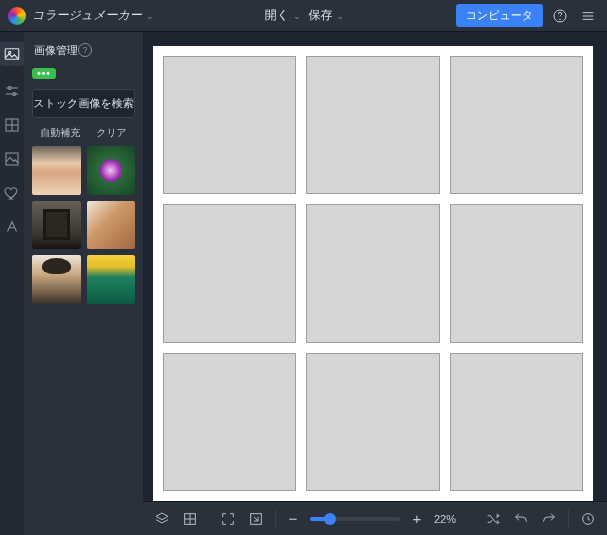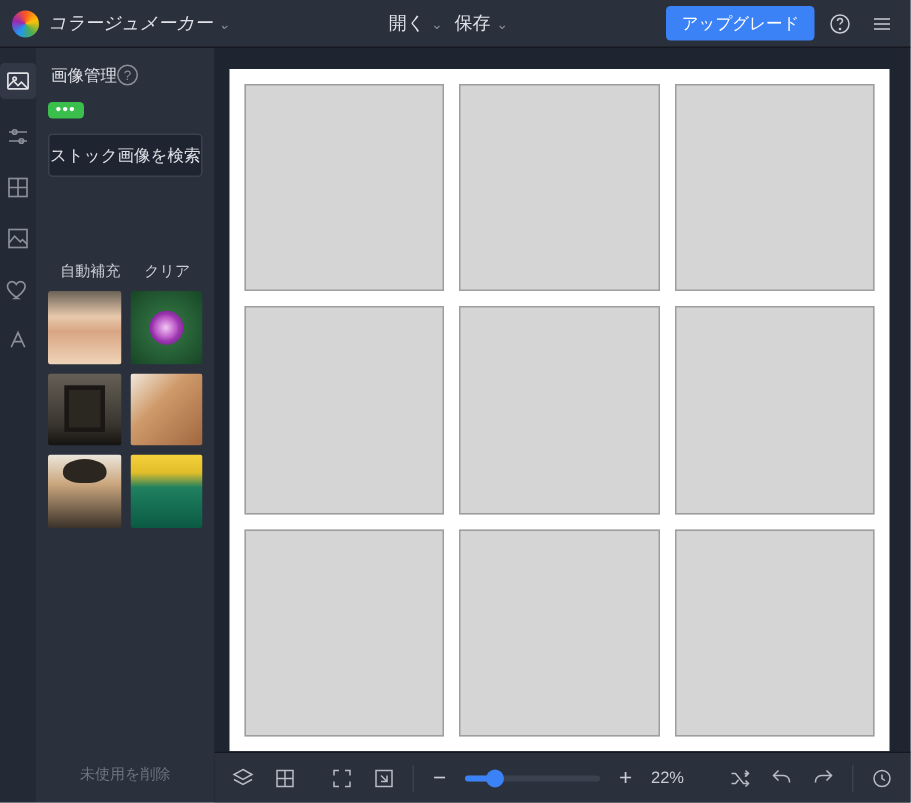--- a/index.html
+++ b/index.html
@@ -28,21 +28,21 @@
   
   
   .panel { width:152px; background:#2a303c; display:flex; flex-direction:column; }
   .panel-head { height:28px; display:flex; align-items:center; padding:0 10px; font-size:11px; color:#e0e2e8; justify-content:flex-start; margin-top:4px;}
   .panel-head .q { width:14px; height:14px; border-radius:50%; border:1.5px solid #8a8f98; font-size:9px; display:flex; align-items:center; justify-content:center; color:#8a8f98; cursor:pointer;}
   .btn-row { display:flex; gap:4px; padding:4px 8px; }
   .btn-green { flex:1; background:#3bbf4c; color:#fff; text-align:center; padding:6px 0; border-radius:3px; font-size:11px; cursor:pointer; font-weight:600; }
   .btn-more { width:24px; background:#3bbf4c; border-radius:3px; display:flex; align-items:center; justify-content:center; cursor:pointer; color:#fff; font-weight:700; letter-spacing:1px; font-size:10px;}
   .btn-dark { margin:6px 8px 4px 8px; background:#1e2430; border:1px solid #3a414f; color:#e0e2e8; text-align:center; padding:6px 0; border-radius:3px; font-size:11px; cursor:pointer; }
   .sub-row { display:flex; gap:16px; padding:4px 0 6px 0; justify-content:center; font-size:10px; color:#c8ccd4; }
-  .sub-row span { cursor:pointer;margin-top:48px; }
+  .sub-row span { cursor:pointer; }
   
   .thumb-grid { display:grid; grid-template-columns:1fr 1fr; gap:6px; padding:0 8px; }
   .thumb { width:100%; padding-top:100%; position:relative; border-radius:2px; overflow:hidden; cursor:pointer; }
   .thumb-inner { position:absolute; inset:0; }
   .t1 { background: linear-gradient(180deg,#6b6257 0%,#e8c9ab 35%,#d8a583 55%,#efd4b8 100%); }
   .t2 { background: radial-gradient(circle at 50% 50%, #d48adb 0%, #8b2aa3 32%, #2c6a3b 34%, #174526 100%); }
   .t3 { background: linear-gradient(180deg,#655f56 0%,#3a362f 70%,#151311 100%); }
   .t4 { background: linear-gradient(135deg,#f2e8dc 0%, #cf9a6a 40%, #a06740 100%); }
   .t5 { background: linear-gradient(180deg,#ece6db 0%,#caa77e 40%,#3b322a 100%); }
   .t6 { background: linear-gradient(180deg,#f5d23b 0%, #e0bd2a 25%, #1f805f 45%, #0b5a43 100%); }
@@ -84,21 +84,21 @@
   <div class="header-spacer">
     <div class="header-btn">
       <span>開く</span>
       <span class="chev">⌄</span>
     </div>
     <div class="header-btn">
       <span>保存</span>
       <span class="chev">⌄</span>
     </div>
   </div>
-  <div class="upgrade">アップグレード</div>
+  <div class="upgrade">コンピュータ</div>
   <div class="hicon">
     <svg viewBox="0 0 24 24">
         <circle cx="12" cy="12" r="9"></circle>
         <path d="M9.5 9a2.5 2.5 0 015 0c0 1.5-2.5 2-2.5 3.5"></path>
         <circle cx="12" cy="17" r="0.6" fill="#c8ccd4"></circle>
       </svg>
   </div>
   <div class="hicon">
     <svg viewBox="0 0 24 24">
         <line x1="4" y1="7" x2="20" y2="7"></line>
@@ -177,21 +177,20 @@
       <div class="thumb">
           <div class="thumb-inner t4"></div>
         </div>
       <div class="thumb">
           <div class="thumb-inner t5"></div>
         </div>
       <div class="thumb">
           <div class="thumb-inner t6"></div>
         </div>
     </div>
-    <div class="panel-footer">未使用を削除</div>
   </div>
 
   <div class="canvas-wrap">
     <div class="canvas-scroll">
       <div class="canvas">
         <div class="cell"></div>
         <div class="cell"></div>
         <div class="cell"></div>
         <div class="cell"></div>
         <div class="cell"></div>

